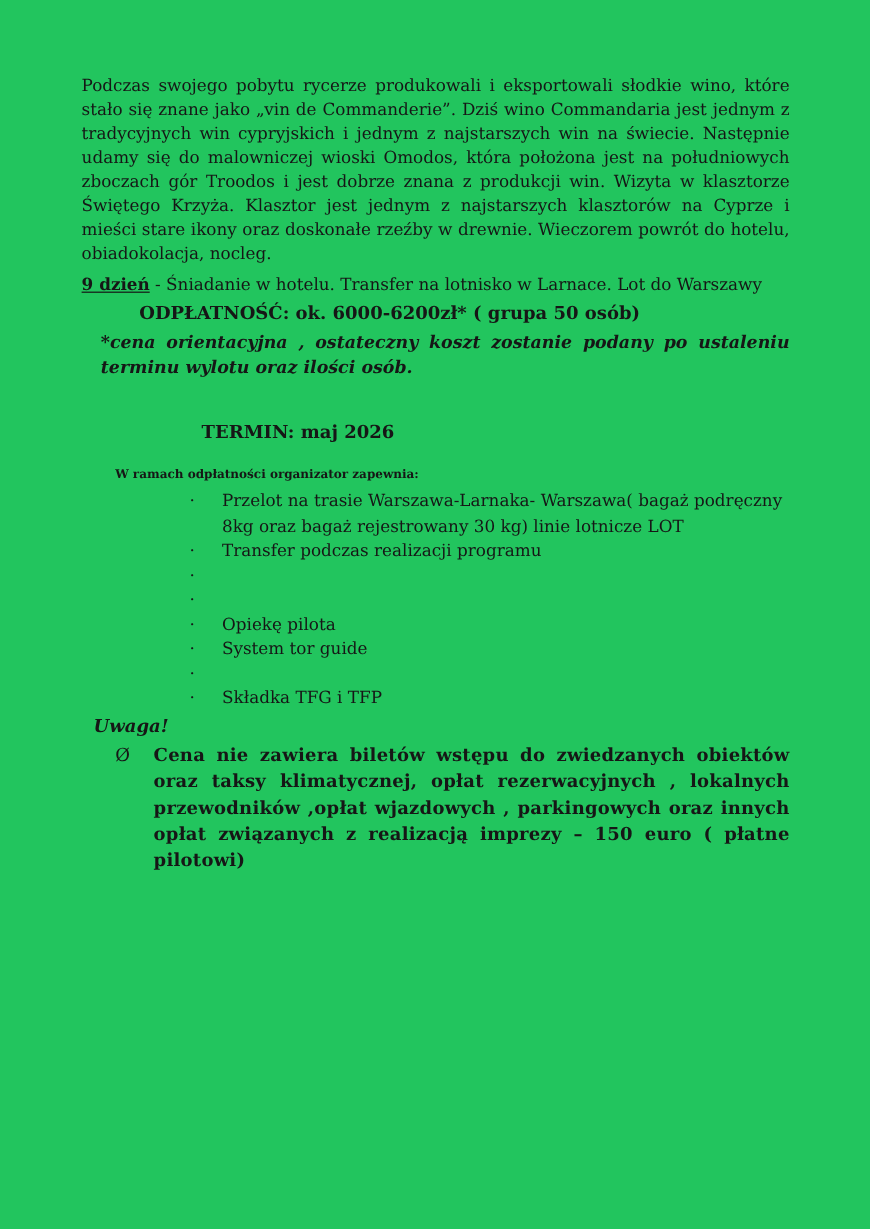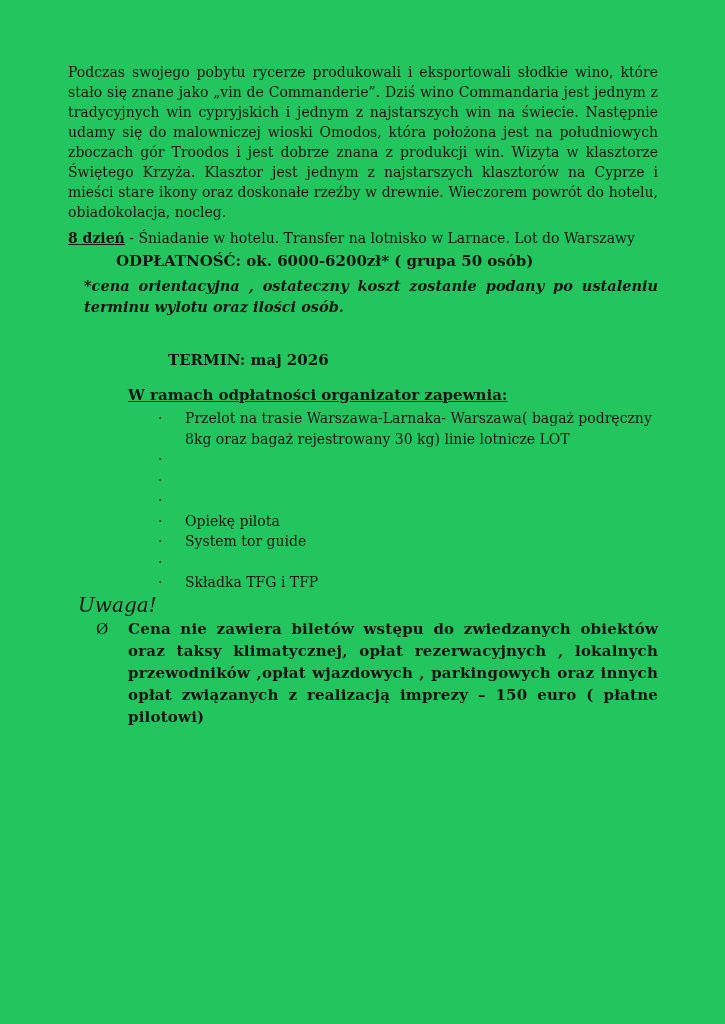--- a/index.html
+++ b/index.html
@@ -52,25 +52,24 @@
     text-align: justify;
     max-width: 575px;
   }
   .termin-line {
     margin: 33px 0 0 100px;
     font-size: 15px;
     line-height: 21px;
     font-weight: bold;
   }
   .included-heading {
-    margin: 14px 0 0 60px;
-    font-size: 15px;
+    margin: 14px 0 0 28px;
+    font-size: 10px;
     line-height: 21px;
     font-weight: bold;
-    text-decoration: underline;
   }
   .included-list {
     margin: 2px 0 0 0;
     padding: 0;
     list-style: none;
     font-size: 14px;
     line-height: 20.5px;
   }
   .included-list li {
     display: flex;
@@ -80,23 +79,23 @@
     flex: 0 0 auto;
     width: 27px;
     margin-left: 90px;
     text-align: left;
   }
   .item-text {
     flex: 1 1 auto;
   }
   .uwaga-line {
     margin: 2px 0 0 10px;
-    font-size: 20px;
+    font-size: 15px;
     line-height: 21px;
-    font-weight: normal;
+    font-weight: bold;
     font-style: italic;
   }
   .warning-row {
     display: flex;
     align-items: flex-start;
     margin: 2px 0 0 0;
     font-size: 15px;
     line-height: 22px;
     font-weight: bold;
   }
@@ -113,37 +112,38 @@
   }
 </style>
 </head>
 <body>
 
 <div class="page">
   <div class="content">
 
     <p class="body-par">Podczas swojego pobytu rycerze produkowali i eksportowali słodkie wino, które stało się znane jako „vin de Commanderie”. Dziś wino Commandaria jest jednym z tradycyjnych win cypryjskich i jednym z najstarszych win na świecie. Następnie udamy się do malowniczej wioski Omodos, która położona jest na południowych zboczach gór Troodos i jest dobrze znana z produkcji win. Wizyta w klasztorze Świętego Krzyża. Klasztor jest jednym z najstarszych klasztorów na Cyprze i mieści stare ikony oraz doskonałe rzeźby w drewnie. Wieczorem powrót do hotelu, obiadokolacja, nocleg.</p>
 
-    <p class="day-line"><span class="day-label">8 dzień</span><span> - Śniadanie w hotelu. Transfer na lotnisko w Larnace. Lot do Warszawy</span></p>
+    <p class="day-line"><span class="day-label">9 dzień</span><span> - Śniadanie w hotelu. Transfer na lotnisko w Larnace. Lot do Warszawy</span></p>
 
     <p class="price-line">ODPŁATNOŚĆ: ok. 6000-6200zł*  ( grupa 50 osób)</p>
 
     <p class="price-note">*cena orientacyjna , ostateczny koszt zostanie podany po ustaleniu terminu wylotu oraz ilości osób.</p>
 
     <p class="termin-line">TERMIN: maj 2026</p>
 
     <p class="included-heading">W ramach odpłatności organizator zapewnia:</p>
 
     <ul class="included-list">
       <li>
         <span class="bullet-marker">·</span>
         <span class="item-text">Przelot na trasie Warszawa-Larnaka- Warszawa( bagaż podręczny 8kg oraz bagaż rejestrowany 30 kg) linie lotnicze LOT</span>
       </li>
       <li>
         <span class="bullet-marker">·</span>
+        <span class="item-text">Transfer podczas realizacji programu</span>
       </li>
       <li>
         <span class="bullet-marker">·</span>
       </li>
       <li>
         <span class="bullet-marker">·</span>
       </li>
       <li>
         <span class="bullet-marker">·</span>
         <span class="item-text">Opiekę pilota</span>

